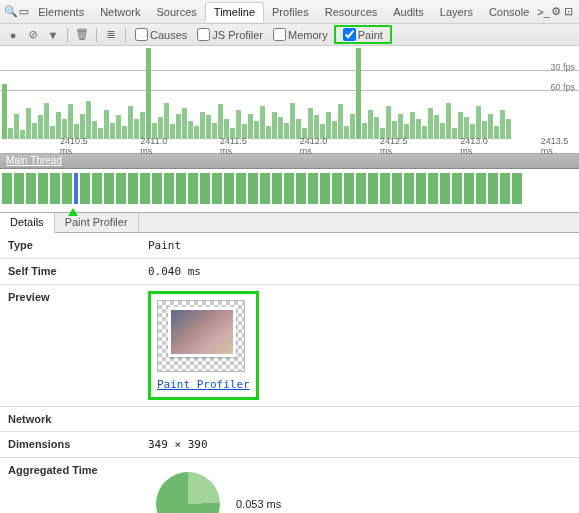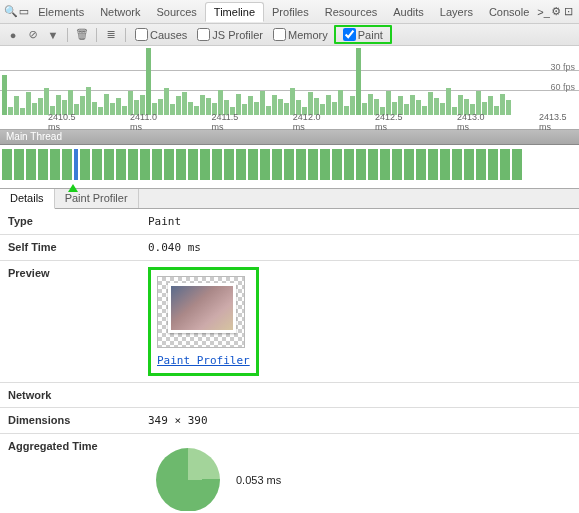--- a/index.html
+++ b/index.html
@@ -8,30 +8,30 @@
 .topbar .tab { padding: 3px 8px; color: #555; cursor: default; }
 .topbar .tab.active { color: #111; border: 1px solid #ccc; border-bottom: 1px solid #fff; border-radius: 3px 3px 0 0; background: #fff; }
 .topbar .icon { width: 18px; text-align: center; color: #555; }
 .topbar .spacer { flex: 1; }
 .toolbar { display: flex; align-items: center; height: 22px; border-bottom: 1px solid #ccc; background: linear-gradient(#f0f0f0,#e4e4e4); padding: 0 4px; gap: 2px; }
 .toolbar .tbtn { width: 18px; text-align: center; color: #6a6a6a; }
 .toolbar .sep { width: 1px; height: 14px; background: #bbb; margin: 0 3px; }
 .toolbar label { display: flex; align-items: center; gap: 2px; color: #555; margin: 0 4px; font-size: 11px; }
 .toolbar input[type=checkbox] { margin: 0; }
 .paint-highlight { border: 2px solid #1bcf1b; padding: 1px 3px; border-radius: 1px; }
-.timeline-area { position: relative; height: 84px; border-bottom: 1px solid #aaa; background: #fff; }
+.timeline-area { position: relative; height: 108px; border-bottom: 1px solid #aaa; background: #fff; }
 .fps-line { position: absolute; left: 0; right: 0; border-top: 1px solid #bbb; }
 .fps-line.l30 { top: 24px; }
 .fps-line.l60 { top: 44px; }
 .fps-label { position: absolute; right: 4px; font-size: 9px; color: #777; }
 .bars { position: absolute; left: 0; right: 0; bottom: 14px; top: 2px; display: flex; align-items: flex-end; padding: 0 2px; gap: 1px; }
 .bars .b { width: 5px; background: #8ec98e; }
 .bars .b.tall { background: #7cc07c; }
-.ticks { position: absolute; left: 0; right: 0; bottom: 0; height: 14px; display: flex; font-size: 9px; color: #666; align-items: center; padding-left: 48px; gap: 42px; }
-.thread-label { height: 15px; background: linear-gradient(#bdbdbd,#a8a8a8); color: #fff; font-size: 10px; padding: 1px 6px; border-bottom: 1px solid #888; }
+.ticks { position: absolute; left: 0; right: 0; bottom: 0; height: 14px; display: flex; font-size: 9px; color: #666; align-items: center; padding-left: 60px; gap: 42px; }
+.thread-label { height: 15px; background: linear-gradient(#bdbdbd,#a8a8a8); color: #fff; font-size: 10px; padding: 1px 6px; border-bottom: 1px solid #888; text-decoration: underline; }
 .thread-area { position: relative; height: 44px; background: #fff; border-bottom: 1px solid #aaa; }
 .thread-bars { position: absolute; left: 0; right: 0; top: 4px; bottom: 8px; display: flex; align-items: stretch; padding: 0 2px; gap: 2px; }
 .thread-bars .tb { width: 10px; background: #6db96d; }
 .thread-bars .sel { background: #3b7bd6; width: 4px; }
 .arrow-up { position: absolute; bottom: -4px; left: 68px; width: 0; height: 0; border-left: 5px solid transparent; border-right: 5px solid transparent; border-bottom: 8px solid #1bcf1b; }
 .tabs2 { display: flex; height: 20px; border-bottom: 1px solid #aaa; background: #eee; font-size: 11px; }
 .tabs2 .t2 { padding: 3px 10px; border-right: 1px solid #ccc; color: #555; }
 .tabs2 .t2.active { background: #fff; color: #111; border-bottom: 1px solid #fff; margin-bottom: -1px; }
 .details { overflow: auto; height: calc(513px - 24px - 22px - 86px - 15px - 44px - 20px); }
 .row { display: flex; border-bottom: 1px solid #ddd; }

